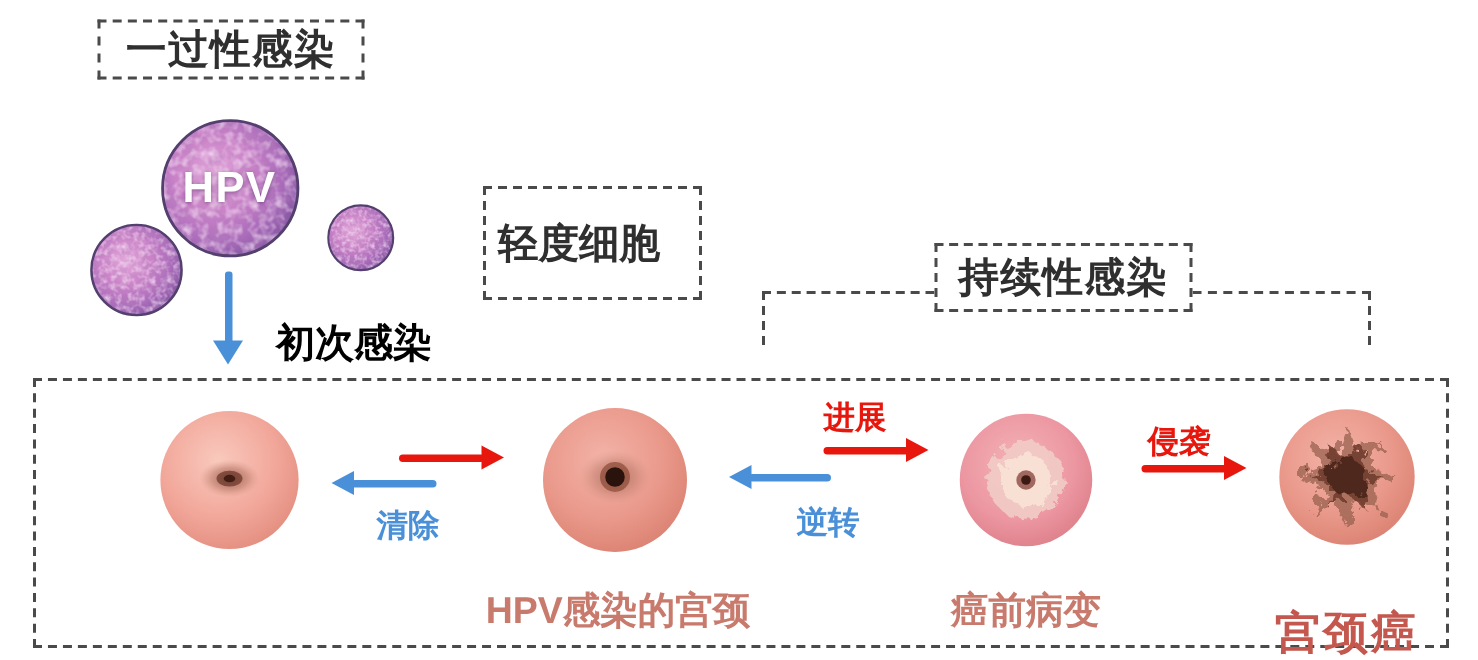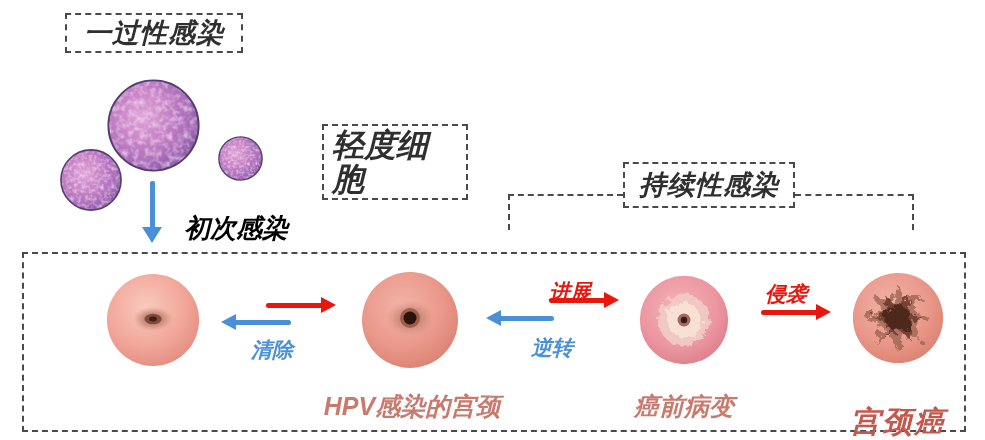--- a/index.html
+++ b/index.html
@@ -1,18 +1,18 @@
 <!DOCTYPE html>
 <html style="--color-red: #e8170e; --color-blue: #4a90d8; --color-stage_label: #c87a6d; --color-cancer_label: #c4584e; --color-text: #333333; --color-border: #4a4a4a;"><head>
 <meta charset="utf-8">
 <style>
   html,body{margin:0;padding:0;background:#fff;}
   #canvas{
     position:relative;width:985px;height:440px;background:#fff;overflow:hidden;
-    font-family:"Liberation Sans",sans-serif;color:var(--color-text,#333);font-style:italic;
+    font-family:"Liberation Sans",sans-serif;color:var(--color-text,#333);
   }
   .abs{position:absolute;}
   
   .dashed-box{
     position:absolute;border:2px dashed var(--color-border,#4a4a4a);
     background:#fff;box-sizing:border-box;
     display:flex;align-items:center;justify-content:center;
     font-weight:bold;color:#2f2f2f;
   }
   .dash-h{position:absolute;border-top:2px dashed var(--color-border,#4a4a4a);height:0;}
@@ -49,21 +49,21 @@
     top:402px;font-size:30px;font-weight:bold;letter-spacing:2px;
     color:var(--color-cancer_label,#c4584e);
   }
   .hpv-text{
     position:absolute;left:153px;top:126px;transform:translate(-50%,-50%);
     color:#fff;font-size:29px;font-weight:bold;letter-spacing:1px;
     text-shadow:0 1px 3px rgba(70,30,90,.55);
   }
   .infection-note{position:absolute;left:184px;top:211px;font-size:26px;font-weight:600;color:#000000;white-space:nowrap;}
   .box-transient{left:65px;top:13px;width:178px;height:40px;font-size:27px;letter-spacing:1px;}
-  .box-mild{left:322px;top:124px;width:146px;height:76px;font-size:32px;line-height:34px;
+  .box-mild{left:322px;top:124px;width:146px;height:76px;font-size:27px;line-height:34px;
             justify-content:flex-start;padding:2px 8px;text-align:left;}
   .box-persistent{left:623px;top:162px;width:172px;height:46px;font-size:27px;letter-spacing:1px;z-index:2;}
   svg{display:block;}
 </style>
 </head>
 <body>
 
 <div id="canvas">
 
   <svg width="0" height="0" style="position:absolute" aria-hidden="true">
@@ -131,20 +131,21 @@
       <circle cx="50" cy="50" r="47" fill="url(#virusGrad)" stroke="#53406f" stroke-width="2.5"></circle>
       <circle cx="50" cy="50" r="45.5" fill="#ffffff" opacity="0.8" filter="url(#virusTex)"></circle>
     </svg>
   </div>
   <div class="abs" style="left:217px;top:135px">
     <svg width="47" height="47" viewBox="0 0 100 100">
       <circle cx="50" cy="50" r="46" fill="url(#virusGrad)" stroke="#53406f" stroke-width="3"></circle>
       <circle cx="50" cy="50" r="44.5" fill="#ffffff" opacity="0.8" filter="url(#virusTex)"></circle>
     </svg>
   </div>
+  <span class="hpv-text">HPV</span>
 
   <div class="down-shaft"></div>
   <div class="down-head"></div>
   <span class="infection-note">初次感染</span>
 
   <div class="dashed-box box-mild">
     <span>
       <span>轻度细胞</span><br>
     </span>
   </div>
@@ -204,21 +205,21 @@
   <div class="arrow red right" style="left:266px;top:297px;width:70px">
     <span class="shaft"></span>
       <span class="head"></span>
   </div>
   <div class="arrow blue left" style="left:221px;top:314px;width:70px">
     <span class="shaft"></span>
       <span class="head"></span>
   </div>
   <span class="arrow-label blue" style="left:272px;top:336px">清除</span>
 
-  <span class="arrow-label red" style="left:570px;top:278px">进展</span>
+  <span class="arrow-label red" style="left:570px;top:264px">进展</span>
   <div class="arrow red right" style="left:549px;top:292px;width:70px">
     <span class="shaft"></span>
       <span class="head"></span>
   </div>
   <div class="arrow blue left" style="left:486px;top:310px;width:68px">
     <span class="shaft"></span>
       <span class="head"></span>
   </div>
   <span class="arrow-label blue" style="left:552px;top:334px">逆转</span>
 

